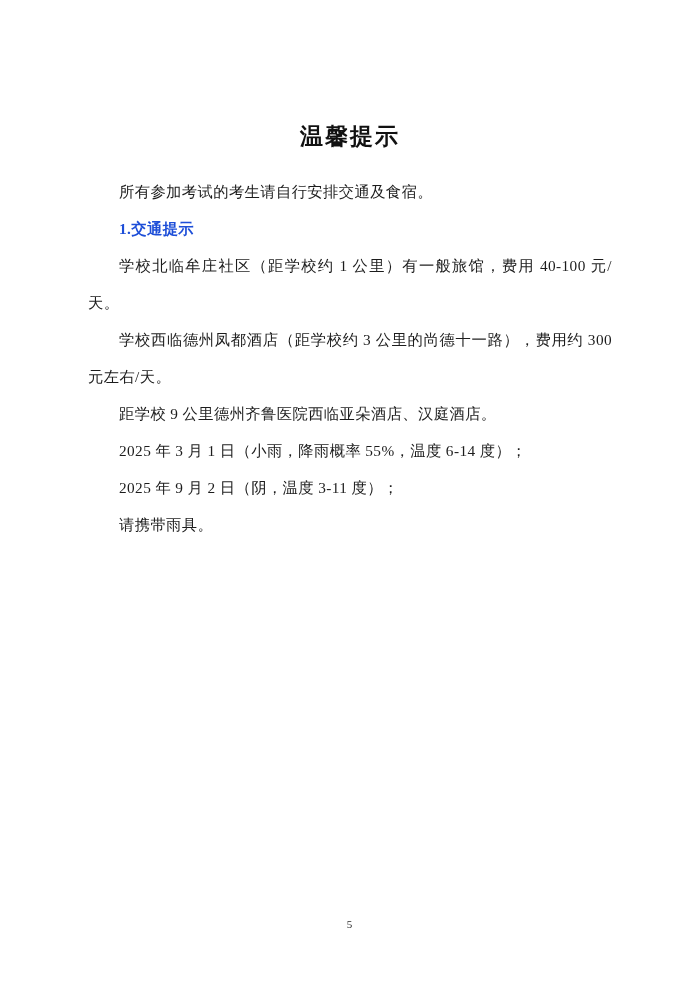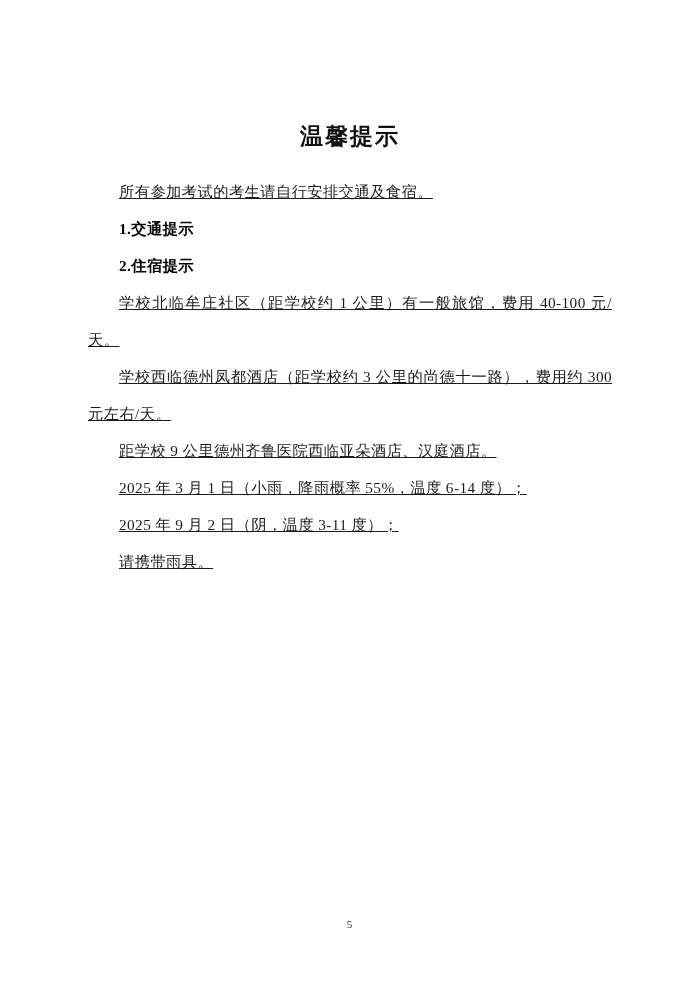--- a/index.html
+++ b/index.html
@@ -41,29 +41,28 @@
     font-size: 15.3px;
     line-height: 37px;
     text-align: justify;
     text-justify: inter-ideograph;
     margin: 0;
     color: #1c1c1c;
     letter-spacing: 0.4px;
   }
   .indent {
     text-indent: 31px;
-    text-decoration: underline;
   }
   .section-head {
     font-size: 15.3px;
     line-height: 37px;
     font-weight: bold;
     text-indent: 31px;
     margin: 0;
-    color: #000000;
+    color: #1d4ed8;
     letter-spacing: 0.4px;
   }
   .gap-top-first {
     margin-top: 21px;
   }
   .page-number {
     position: absolute;
     left: 0;
     right: 0;
     top: 918px;
@@ -78,21 +77,20 @@
 
 <div class="page">
   <div class="content">
 
     <h1 class="doc-title">温馨提示</h1>
 
     <p class="para indent gap-top-first">所有参加考试的考生请自行安排交通及食宿。</p>
 
     <h2 class="section-head">1.交通提示</h2>
 
-    <h2 class="section-head">2.住宿提示</h2>
     <p class="para indent">学校北临牟庄社区（距学校约 1 公里）有一般旅馆，费用 40-100 元/天。</p>
     <p class="para indent">学校西临德州凤都酒店（距学校约 3 公里的尚德十一路），费用约 300 元左右/天。</p>
     <p class="para indent">距学校 9 公里德州齐鲁医院西临亚朵酒店、汉庭酒店。</p>
 
     <p class="para indent">2025 年 3 月 1 日（小雨，降雨概率 55%，温度 6-14 度）；</p>
     <p class="para indent">2025 年 9 月 2 日（阴，温度 3-11 度）；</p>
     <p class="para indent">请携带雨具。</p>
 
   </div>
 

